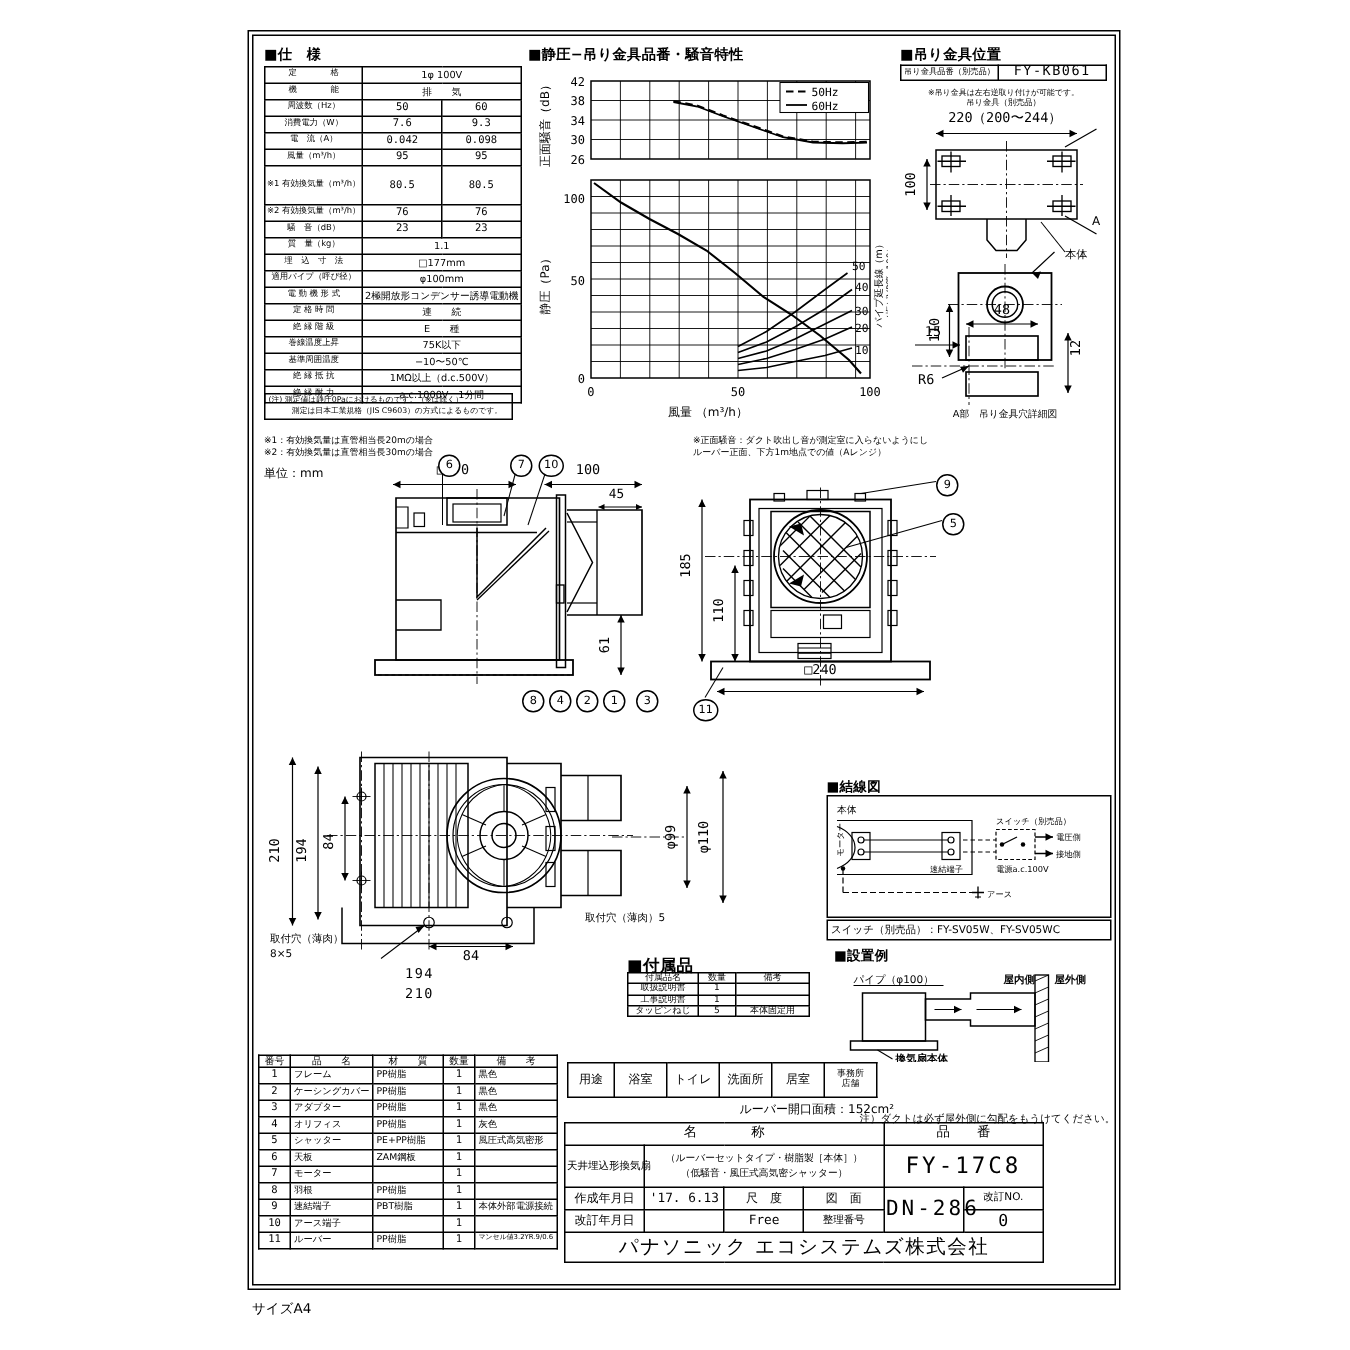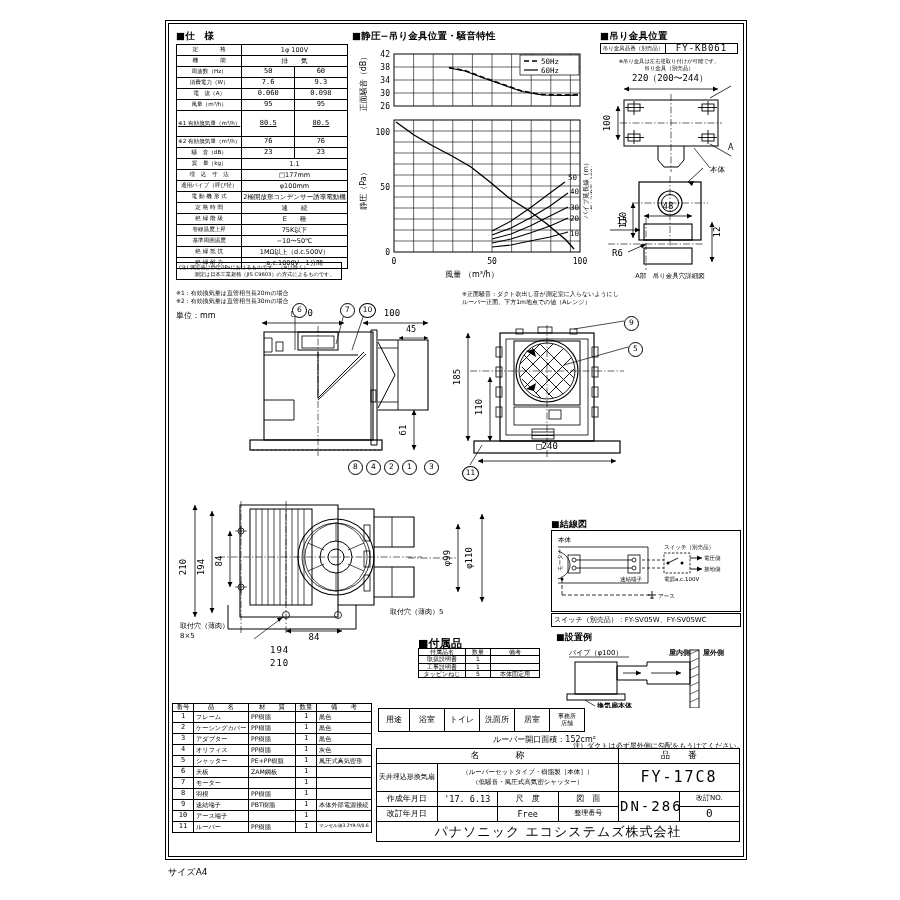--- a/index.html
+++ b/index.html
@@ -43,29 +43,29 @@
             <td class="mono" style="font-size: 7px;">50</td>
             <td class="mono" style="font-size: 7px;">60</td>
           </tr>
           <tr style="height: 11px;">
             <td style="width: 68px; font-size: 5.6px;">消費電力（W）</td>
             <td class="mono" style="font-size: 7px;">7.6</td>
             <td class="mono" style="font-size: 7px;">9.3</td>
           </tr>
           <tr style="height: 11px;">
             <td style="width: 68px; font-size: 5.6px;">電　流（A）</td>
-            <td class="mono" style="font-size: 7px;">0.060</td>
+            <td class="mono" style="font-size: 7px;">0.042</td>
             <td class="mono" style="font-size: 7px;">0.098</td>
           </tr>
           <tr style="height: 11px;">
             <td style="width: 68px; font-size: 5.6px;">風量（m³/h）</td>
             <td class="mono" style="font-size: 7px;">95</td>
             <td class="mono" style="font-size: 7px;">95</td>
           </tr>
-          <tr style="height: 26px; text-decoration: underline;">
+          <tr style="height: 26px;">
             <td style="width: 68px; font-size: 5.6px;">※1 有効換気量（m³/h）</td>
             <td class="mono" style="font-size: 7px;">80.5</td>
             <td class="mono" style="font-size: 7px;">80.5</td>
           </tr>
           <tr style="height: 11px;">
             <td style="width: 68px; font-size: 5.6px;">※2 有効換気量（m³/h）</td>
             <td class="mono" style="font-size: 7px;">76</td>
             <td class="mono" style="font-size: 7px;">76</td>
           </tr>
           <tr style="height: 11px;">
@@ -117,21 +117,21 @@
     </table>
   </div>
 
   <div class="abs" id="spec-note" style="left:176px;top:262px;width:166px;border:1px solid #000;font-size:5.2px;line-height:1.35;padding:1px 2px;box-sizing:border-box;white-space:pre-line;">(注) 測定値は静圧0Paにおけるものです。（※は除く）
 　　　測定は日本工業規格（JIS C9603）の方式によるものです。</div>
 
   <div class="abs tiny" style="left:176px;top:289px;">※1：有効換気量は直管相当長20mの場合</div>
   <div class="abs tiny" style="left:176px;top:297px;">※2：有効換気量は直管相当長30mの場合</div>
   <div class="abs tiny8" style="left:176px;top:310px;">単位：mm</div>
 
-  <div class="abs hdr" style="left:352px;top:30px;">■静圧−吊り金具位置・騒音特性</div>
+  <div class="abs hdr" style="left:352px;top:30px;">■静圧−吊り金具品番・騒音特性</div>
 
   <div class="abs" style="left:352px;top:44px;">
     <svg width="240" height="240" viewBox="0 0 240 240">
 
       <g font-size="8" font-family="DejaVu Sans Mono, monospace">
         <text x="38" y="13" text-anchor="end">42</text>
         <text x="38" y="26" text-anchor="end">38</text>
         <text x="38" y="39" text-anchor="end">34</text>
         <text x="38" y="52" text-anchor="end">30</text>
         <text x="38" y="65" text-anchor="end">26</text>
@@ -771,21 +771,21 @@
             <td style="font-size: 8px; width: 32px; white-space: pre-line; line-height: 1.1;">居室</td>
             <td style="font-size: 6px; width: 32px; white-space: pre-line; line-height: 1.1;">事務所
 店舗</td>
           </tr>
         </tbody>
       </table>
   </div>
   <div class="abs" style="left:378px;top:734px;width:218px;text-align:right;font-size:8px;">ルーバー開口面積：152cm²</div>
 
   <div class="abs" style="left:376px;top:748px;width:364px;">
-    <table class="grid" style="width:364px;table-layout:fixed;">
+    <table class="grid" style="width:320px;table-layout:fixed;">
       <tbody>
           <tr style="height:15px;">
         <td colspan="4" style="font-size:9px;">名　　　　称</td>
         <td colspan="2" style="font-size:9px;">品　　番</td>
       </tr>
       <tr style="height:28px;">
         <td style="width:62px;font-size:7px;">天井埋込形換気扇</td>
         <td colspan="3" style="font-size:6.5px;line-height:1.45;">
           <div>（ルーバーセットタイプ・樹脂製［本体］）</div>
           <div>（低騒音・風圧式高気密シャッター）</div>

